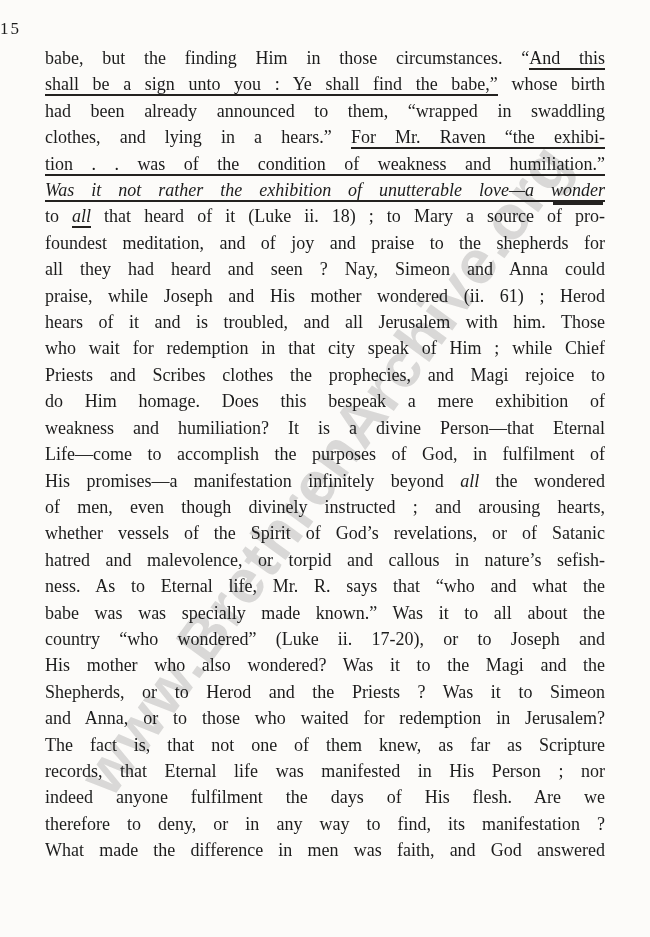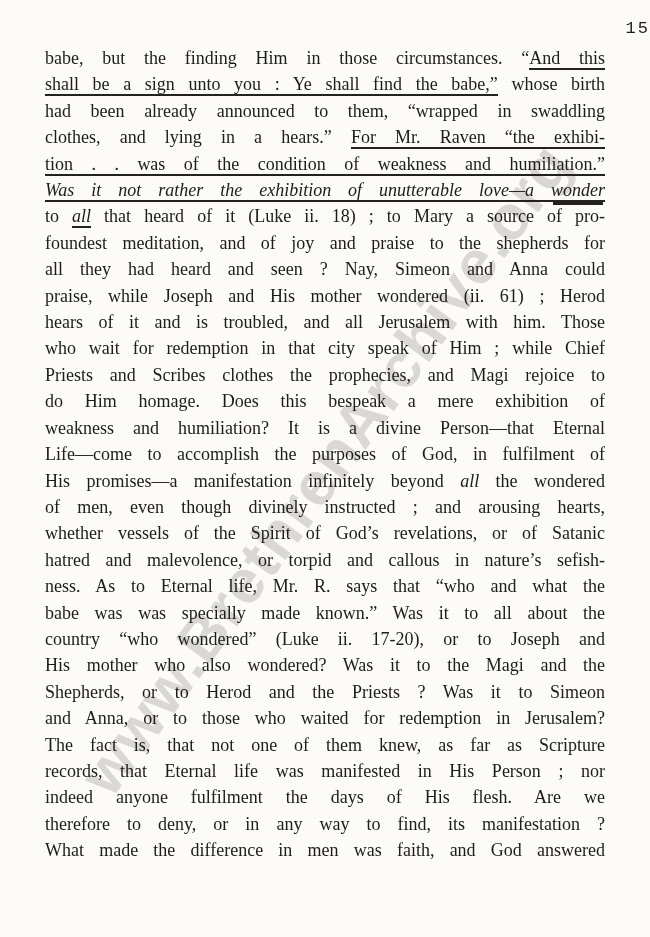--- a/index.html
+++ b/index.html
@@ -19,25 +19,24 @@
     font-weight:bold;
     font-size:62px;
     letter-spacing:1px;
     color:rgba(135,135,135,0.30);
     white-space:nowrap;
     z-index:0;
     user-select:none;
   }
   .page-number{
     position:absolute;top:19px;left:0;width:100%;
-    text-align:right;
+    text-align:left;
     font-size:17px;
     letter-spacing:2px;
     z-index:1;
-    font-family:Liberation Mono, monospace;
   }
   .text-block{
     position:absolute;top:45px;left:45px;width:560px;
     z-index:1;
   }
   .line{
     font-size:18px;
     line-height:26.4px;
     text-align:justify;
     text-align-last:justify;

